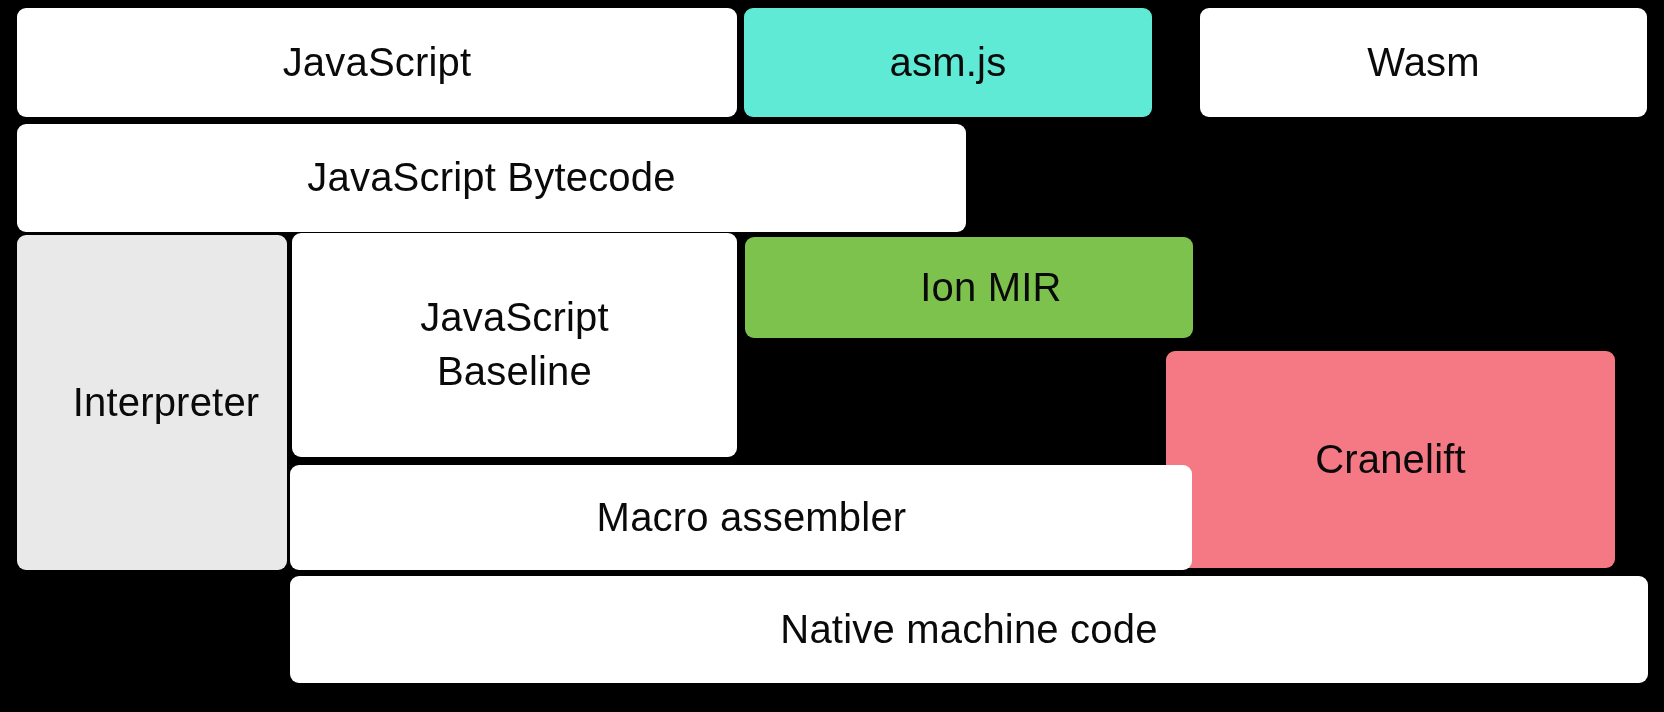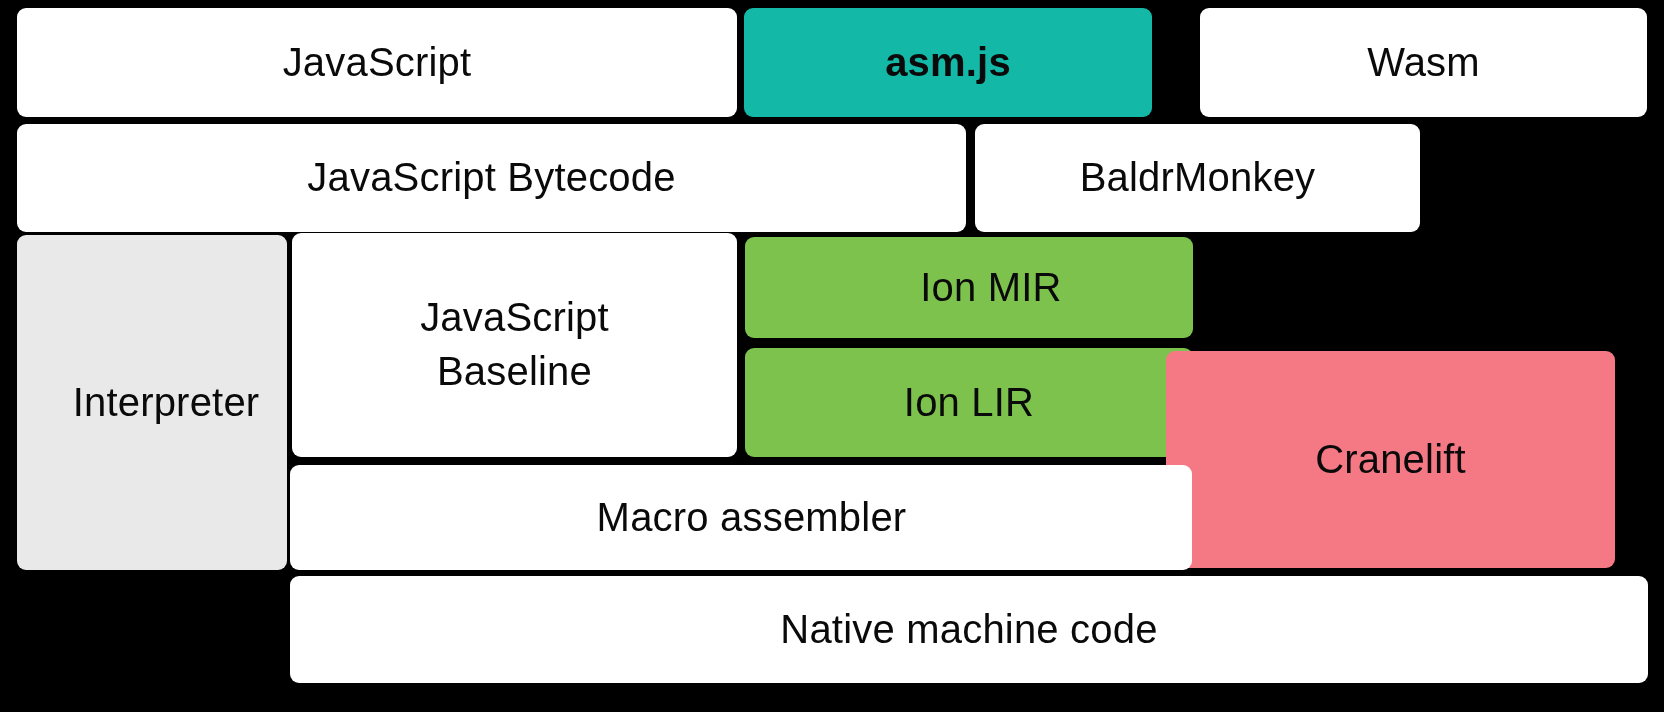--- a/index.html
+++ b/index.html
@@ -28,25 +28,23 @@
     line-height: 1.34;
     white-space: pre-line;
     letter-spacing: 0.2px;
   }
 </style>
 </head>
 <body>
 
 <div class="canvas" style="background: rgb(0, 0, 0);">
     <div class="node" style="left: 17px; top: 8px; width: 720px; height: 109px; background: rgb(255, 255, 255); color: rgb(10, 10, 10);">JavaScript</div>
-    <div class="node" style="left: 744px; top: 8px; width: 408px; height: 109px; background: #14b8a6; color: rgb(10, 10, 10); font-weight: bold;">asm.js</div>
+    <div class="node" style="left: 744px; top: 8px; width: 408px; height: 109px; background: #5eead4; color: rgb(10, 10, 10);">asm.js</div>
     <div class="node" style="left: 1200px; top: 8px; width: 447px; height: 109px; background: rgb(255, 255, 255); color: rgb(10, 10, 10);">Wasm</div>
     <div class="node" style="left: 17px; top: 124px; width: 949px; height: 108px; background: rgb(255, 255, 255); color: rgb(10, 10, 10);">JavaScript Bytecode</div>
-    <div class="node" style="left: 975px; top: 124px; width: 445px; height: 108px; background: rgb(255, 255, 255); color: rgb(10, 10, 10);">BaldrMonkey</div>
     <div class="node" style="left: 17px; top: 235px; width: 270px; height: 335px; background: rgb(233, 233, 233); color: rgb(10, 10, 10); padding-left: 28px;">Interpreter</div>
     <div class="node" style="left: 292px; top: 233px; width: 445px; height: 224px; background: rgb(255, 255, 255); color: rgb(10, 10, 10);">JavaScript
 Baseline</div>
     <div class="node" style="left: 745px; top: 237px; width: 448px; height: 101px; background: rgb(124, 194, 77); color: rgb(10, 10, 10); padding-left: 44px;">Ion MIR</div>
-    <div class="node" style="left: 745px; top: 348px; width: 448px; height: 109px; background: rgb(124, 194, 77); color: rgb(10, 10, 10);">Ion LIR</div>
     <div class="node" style="left: 1166px; top: 351px; width: 449px; height: 217px; background: rgb(245, 121, 133); color: rgb(10, 10, 10);">Cranelift</div>
     <div class="node" style="left: 290px; top: 465px; width: 902px; height: 105px; background: rgb(255, 255, 255); color: rgb(10, 10, 10); padding-left: 21px;">Macro assembler</div>
     <div class="node" style="left: 290px; top: 576px; width: 1358px; height: 107px; background: rgb(255, 255, 255); color: rgb(10, 10, 10);">Native machine code</div>
   </div>
 
 </body></html>

